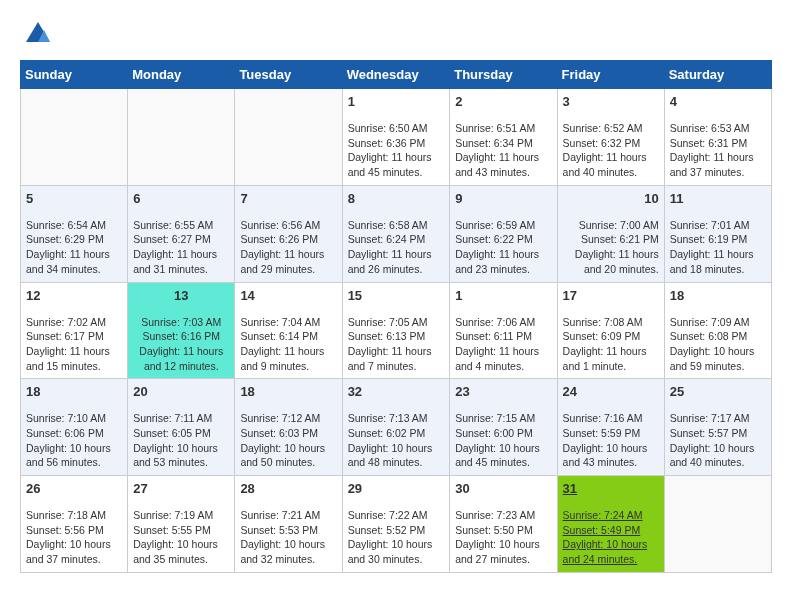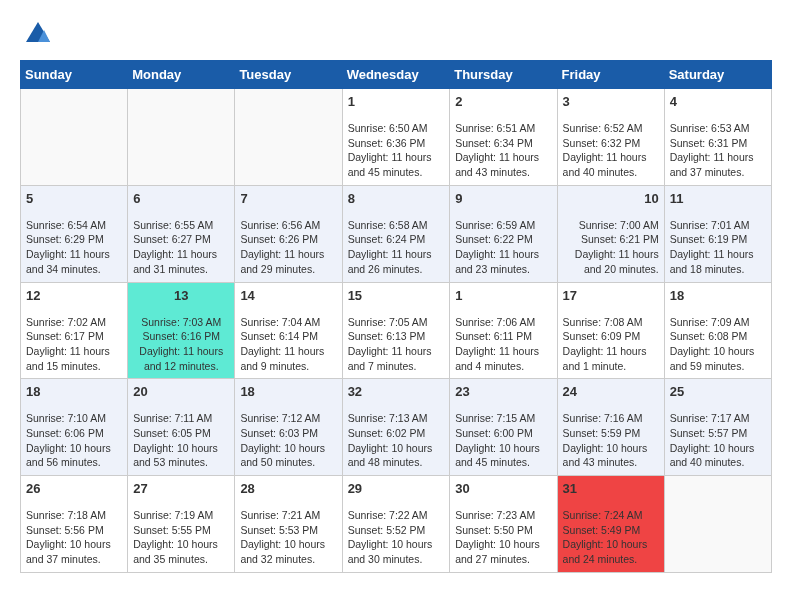--- a/index.html
+++ b/index.html
@@ -257,20 +257,20 @@
           <div class="day-info">Sunrise: 7:21 AM<br>Sunset: 5:53 PM<br>Daylight: 10 hours and 32 minutes.</div>
         </td>
         <td style="background: rgb(255, 255, 255);">
           <span class="day-num">29</span>
           <div class="day-info">Sunrise: 7:22 AM<br>Sunset: 5:52 PM<br>Daylight: 10 hours and 30 minutes.</div>
         </td>
         <td style="background: rgb(255, 255, 255);">
           <span class="day-num">30</span>
           <div class="day-info">Sunrise: 7:23 AM<br>Sunset: 5:50 PM<br>Daylight: 10 hours and 27 minutes.</div>
         </td>
-        <td style="background: #ef4444;">
+        <td style="background: #84cc16; text-decoration: underline;">
           <span class="day-num">31</span>
           <div class="day-info">Sunrise: 7:24 AM<br>Sunset: 5:49 PM<br>Daylight: 10 hours and 24 minutes.</div>
         </td>
         <td class="empty-cell" style="background: rgb(249, 249, 249);"></td>
       </tr>
     </tbody>
 </table>
 
 </body></html>

